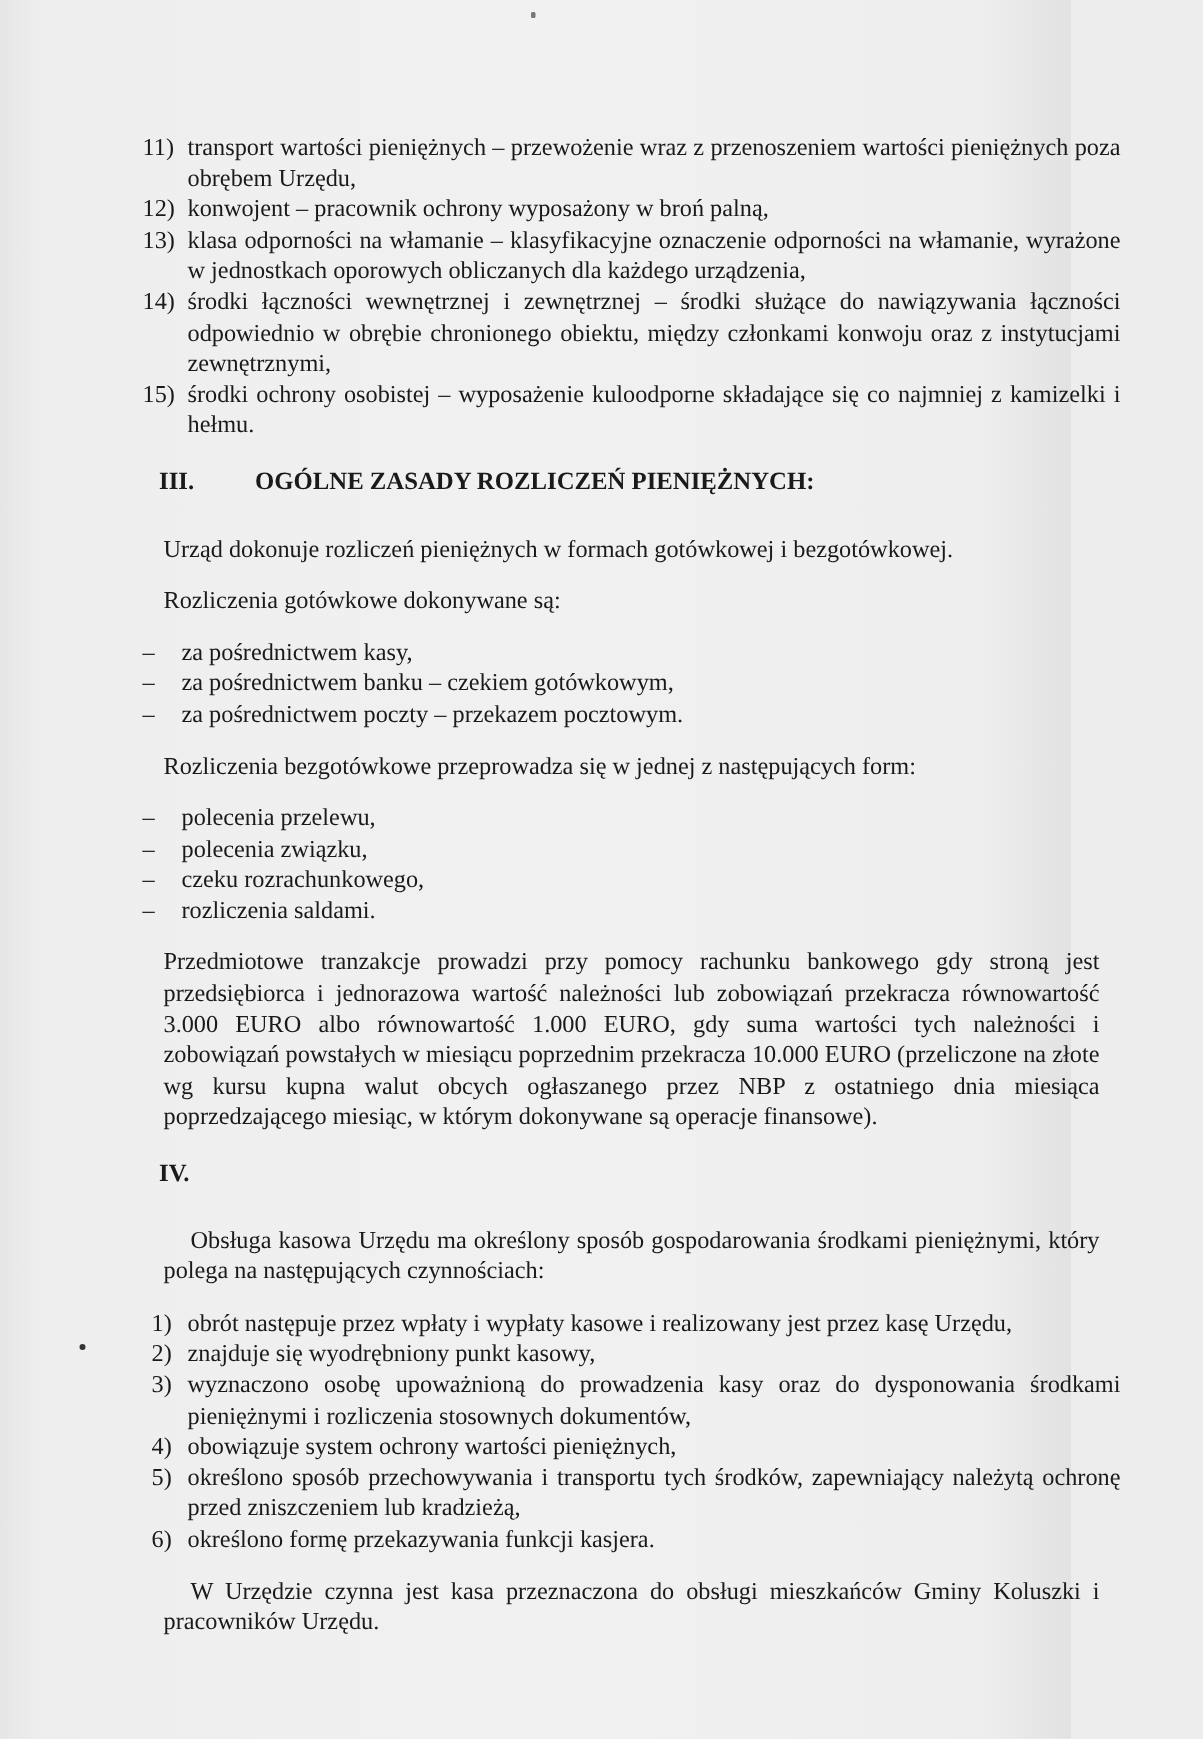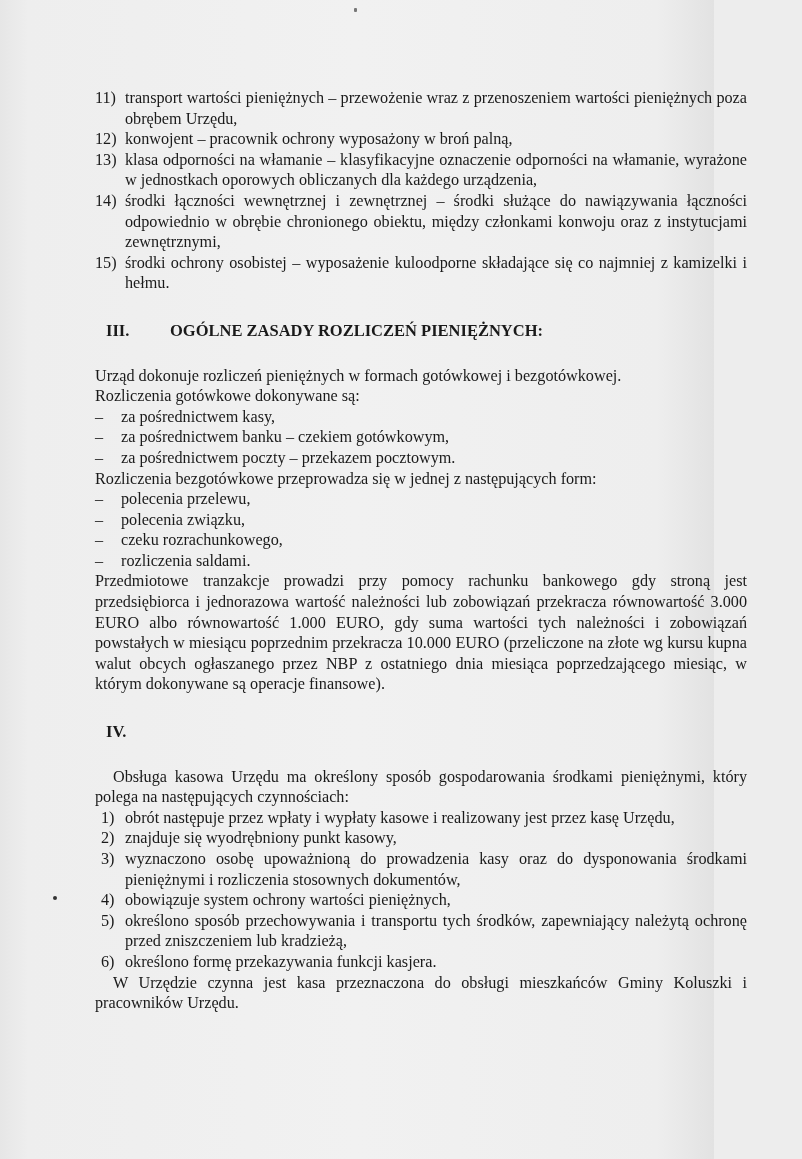--- a/index.html
+++ b/index.html
@@ -18,24 +18,24 @@
   .content {
     position: absolute; left: 95px; top: 88px; width: 652px;
     font-size: 16.2px; line-height: 20.6px;
   }
   .item { display: flex; }
   .item .num { width: 30px; flex: 0 0 30px; }
   .item .txt { flex: 1; text-align: justify; }
   .item.dash .num { width: 26px; flex: 0 0 26px; }
   .item.list2 { margin-left: 6px; }
   .item.list2 .num { width: 24px; flex: 0 0 24px; }
-  p { margin: 0; text-align: justify; }
+  p { margin: 14px; text-align: justify; }
   .heading {
     font-weight: bold; font-size: 16.5px;
-    margin: 27px 0 24px 11px; display: flex;
+    margin: 17px 0 24px 11px; display: flex;
   }
   .heading .roman { width: 64px; flex: 0 0 64px; }
   .indent { text-indent: 18px; }
   .bullet-dot {
     position: absolute; left: 53px; top: 896px; width: 4px; height: 4px;
     background: #333; border-radius: 50%;
   }
 </style>
 </head>
 <body>

